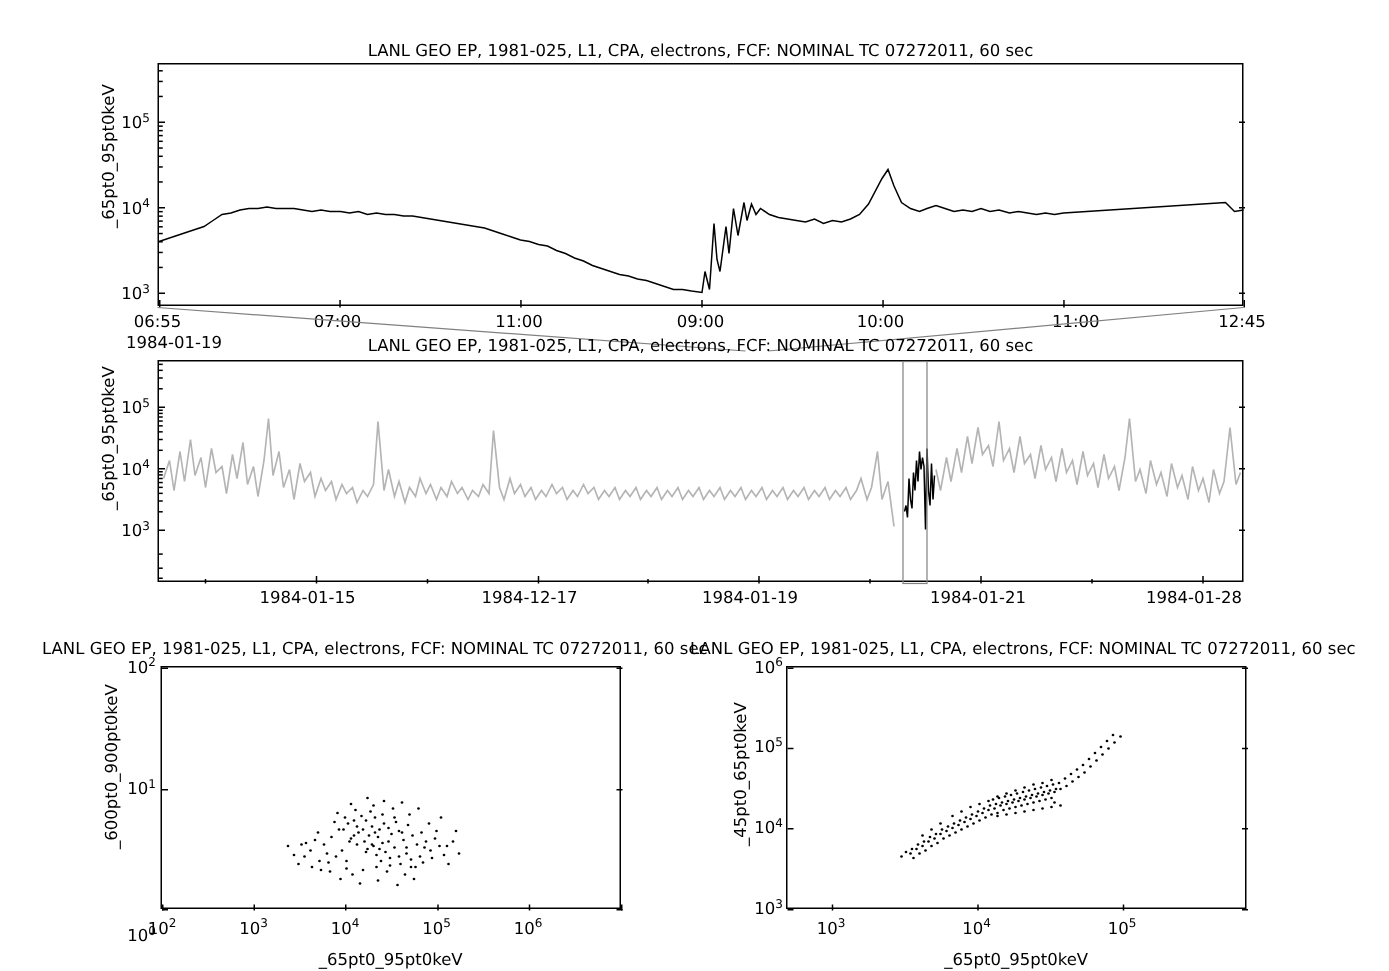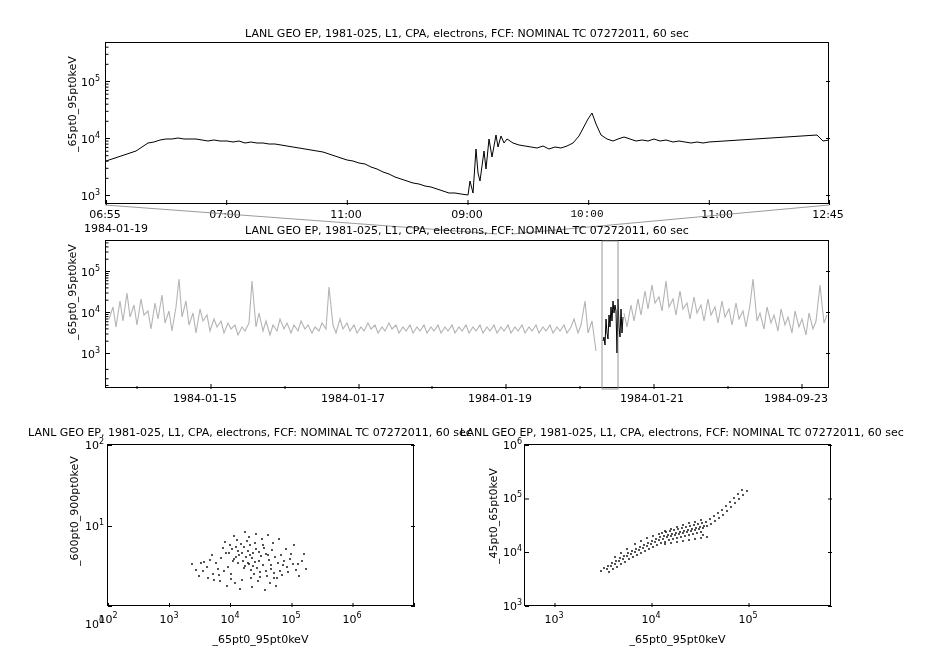--- a/index.html
+++ b/index.html
@@ -131,21 +131,21 @@
   <div class="ylabel" style="left:66px; top:152px; transform:rotate(-90deg);">_65pt0_95pt0keV</div>
 
   <div class="tick-label tick-y" style="left:60px; top:188px; width:40px;">10<span class="sup">3</span></div>
   <div class="tick-label tick-y" style="left:60px; top:131px; width:40px;">10<span class="sup">4</span></div>
   <div class="tick-label tick-y" style="left:60px; top:74px;  width:40px;">10<span class="sup">5</span></div>
 
   <div class="tick-label tick-x" style="left:80px;  top:208px; width:50px;">06:55</div>
   <div class="tick-label tick-x" style="left:200px; top:208px; width:50px;">07:00</div>
   <div class="tick-label tick-x" style="left:321px; top:208px; width:50px;">11:00</div>
   <div class="tick-label tick-x" style="left:442px; top:208px; width:50px;">09:00</div>
-  <div class="tick-label tick-x" style="left:562px; top:208px; width:50px;font-family:Liberation Mono, monospace;">10:00</div>
+  <div class="tick-label tick-x" style="left:562px; top:208px; width:50px;">10:00</div>
   <div class="tick-label tick-x" style="left:683px; top:208px; width:50px;text-align:right;">11:00</div>
   <div class="tick-label tick-x" style="left:803px; top:208px; width:50px;">12:45</div>
 
   <div class="date-label" style="left:84px; top:222px;">1984-01-19</div>
 </div>
 
 <svg class="conn" style="left:0px; top:204px; width:926px; height:36px;">
   <line x1="105" y1="1" x2="497" y2="30" stroke="#808080" stroke-width="0.8"></line>
   <line x1="829" y1="1" x2="512" y2="30" stroke="#808080" stroke-width="0.8"></line>
 </svg>
@@ -211,24 +211,24 @@
     </svg>
   </div>
 
   <div class="ylabel" style="left:66px; top:340px; transform:rotate(-90deg);">_65pt0_95pt0keV</div>
 
   <div class="tick-label tick-y" style="left:60px; top:346px; width:40px;">10<span class="sup">3</span></div>
   <div class="tick-label tick-y" style="left:60px; top:305px; width:40px;">10<span class="sup">4</span></div>
   <div class="tick-label tick-y" style="left:60px; top:264px; width:40px;">10<span class="sup">5</span></div>
 
   <div class="tick-label tick-x" style="left:160px; top:392px; width:90px;">1984-01-15</div>
-  <div class="tick-label tick-x" style="left:308px; top:392px; width:90px;">1984-01-17</div>
+  <div class="tick-label tick-x" style="left:308px; top:392px; width:90px;">1984-12-17</div>
   <div class="tick-label tick-x" style="left:455px; top:392px; width:90px;">1984-01-19</div>
   <div class="tick-label tick-x" style="left:607px; top:392px; width:90px;">1984-01-21</div>
-  <div class="tick-label tick-x" style="left:751px; top:392px; width:90px;">1984-09-23</div>
+  <div class="tick-label tick-x" style="left:751px; top:392px; width:90px;">1984-01-28</div>
 </div>
 
 <div class="panel">
   <div class="panel-title" style="left:28px; top:426px; width:478px; text-align:left;">LANL GEO EP, 1981-025, L1, CPA, electrons, FCF: NOMINAL TC 07272011, 60 sec</div>
 
   <div class="axes" style="left:107px; top:444px; width:307px; height:162px;">
     <svg width="307" height="162" viewBox="0 0 307 162">
       <g stroke="#000" stroke-width="1">
         <line x1="0" y1="161.5" x2="4" y2="161.5"></line>
           <line x1="307" y1="161.5" x2="303" y2="161.5"></line>

